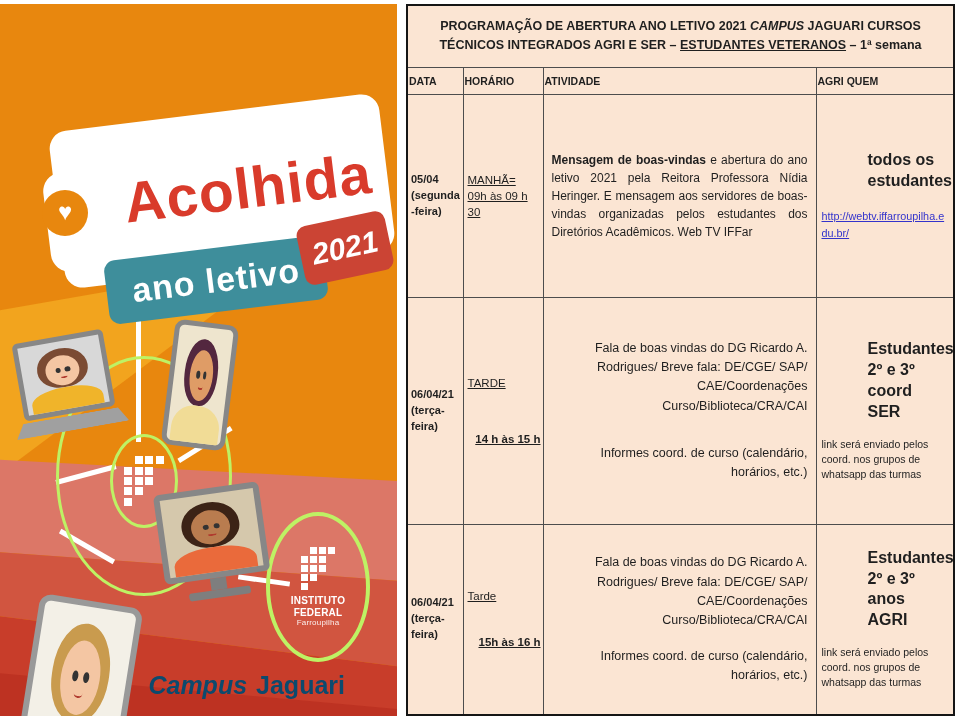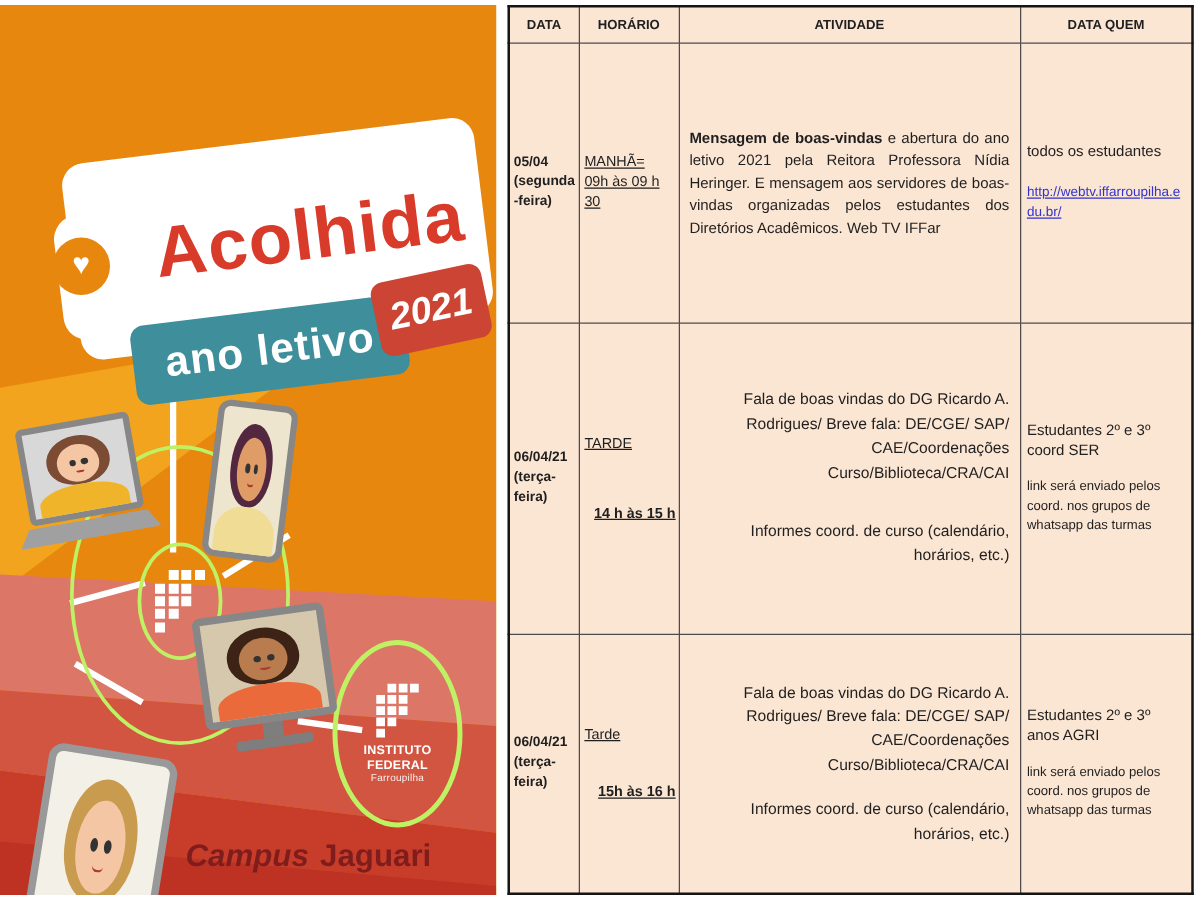--- a/index.html
+++ b/index.html
@@ -63,42 +63,42 @@
   .heart-circle { position:absolute; left:42px; top:186px; width:46px; height:46px; background:#E8870E; border-radius:50%;
                   z-index:5; display:flex; align-items:center; justify-content:center; }
   .heart-glyph { color:#fff; font-size:24px; line-height:1; margin-top:-2px; }
   .box-teal { position:absolute; left:106px; top:244px; width:220px; height:64px; background:#3E8E9B; border-radius:11px;
               transform:rotate(-7deg); z-index:5; display:flex; align-items:center; justify-content:center; }
   .box-teal span { color:#fff; font-size:34px; font-weight:bold; letter-spacing:1px; }
   .box-red { position:absolute; left:300px; top:214px; width:90px; height:60px; background:#CB4434; border-radius:10px;
              transform:rotate(-12deg); z-index:5; display:flex; align-items:center; justify-content:center; }
   .box-red span { color:#fff; font-size:30px; font-weight:bold; font-style:italic; }
 
-  .campus-line { position:absolute; right:52px; bottom:16px; z-index:6; color:#7f1d1d; font-size:25px; white-space:nowrap;text-align:right; }
+  .campus-line { position:absolute; right:52px; bottom:16px; z-index:6; color:#0c4a6e; font-size:25px; white-space:nowrap;text-align:right; }
   .campus-line .c-it { font-weight:bold; font-style:italic; margin-right:9px; }
   .campus-line .c-nm { font-weight:bold; }
 
   
   table.agenda { position:absolute; left:406px; top:4px; width:547px; height:712px; table-layout:fixed;
                  border-collapse:collapse; background:#FBE5D3; border:2px solid #151515; color:#1f1f1f; }
   .agenda td { border:1px solid #4d4d4d; vertical-align:middle; padding:2px 6px; }
   td.title-cell { text-align:center; font-weight:bold; font-size:12.5px; line-height:1.55; padding:4px 10px; }
   td.title-cell .it { font-style:italic; }
   td.title-cell .ul { text-decoration:underline; }
-  tr.hdr td { text-align:center; font-weight:bold; font-size:10.5px; padding:2px 1px; }
+  tr.hdr td { font-weight:bold; font-size:10.5px; padding:2px 1px; }
   td.c-date { font-weight:bold; font-size:11px; line-height:1.45; padding:2px 1px 2px 3px; }
   td.c-time { font-size:11.5px; line-height:1.4; padding:2px 2px 2px 4px;text-decoration:underline; }
   .pre { white-space:pre-line; overflow-wrap:break-word; }
   .time-range { font-weight:bold;text-align:right; }
   .mt40 { margin-top:40px; } .mt30 { margin-top:30px; } .mt28 { margin-top:28px; } .mt16 { margin-top:16px; } .mt14 { margin-top:14px; }
   td.c-act1 { font-size:12px; line-height:1.5; text-align:justify; padding:2px 8px; }
   td.c-act1 .b { font-weight:bold; }
   td.c-act { font-size:12.5px; line-height:1.55; padding:2px 8px;text-align:right; }
   td.c-aud { font-size:12px; padding:2px 5px; line-height:1.3; }
-  .aud-bold { font-weight:normal; font-size:12px; }
+  .aud-bold { font-weight:bold; font-size:16px;margin-left:46px; }
   .aud-note { font-size:10.5px; line-height:1.45; }
   a.weblink { color:#3333CC; text-decoration:underline; font-size:10.8px; word-break:break-all; line-height:1.5; cursor:pointer;margin-top:16px; }
   td.week-cell { font-size:15px; padding:4px 8px; }
   td.c-post { font-size:12.5px; padding:2px 8px; }
   td.c-aud2 { font-size:12.5px; line-height:1.4; padding:2px 5px; }
 </style>
 </head>
 <body>
 
 <div class="slide">
@@ -245,26 +245,29 @@
 
   <table class="agenda">
     <colgroup>
         <col style="width:56px">
         <col style="width:80px">
         <col style="width:273px">
         <col style="width:138px">
       </colgroup>
 
     <tbody>
+        <tr style="height:38px">
+      <td class="title-cell" colspan="4"><span>PROGRAMAÇÃO DE ABERTURA  ANO LETIVO 2021 </span><span class="it">CAMPUS</span><span> JAGUARI  CURSOS TÉCNICOS INTEGRADOS  AGRI E SER – </span><span class="ul">ESTUDANTES  VETERANOS</span><span> – 1ª semana</span></td>
+    </tr>
 
     <tr class="hdr" style="height:21px">
       <td>DATA</td>
       <td>HORÁRIO</td>
       <td>ATIVIDADE</td>
-      <td>DATA QUEM</td>
+      <td>AGRI QUEM</td>
     </tr>
 
     <tr style="height:158px">
       <td class="c-date pre">05/04
 (segunda-feira)</td>
       <td class="c-time pre">MANHÃ=
 09h às 09 h 30</td>
       <td class="c-act1"><span class="b">Mensagem de boas-vindas</span><span> e abertura do ano letivo 2021 pela Reitora Professora Nídia Heringer. E mensagem aos servidores de boas-vindas organizadas pelos estudantes dos Diretórios Acadêmicos. Web TV IFFar</span></td>
       <td class="c-aud">
         <div class="aud-bold">todos os estudantes</div>

